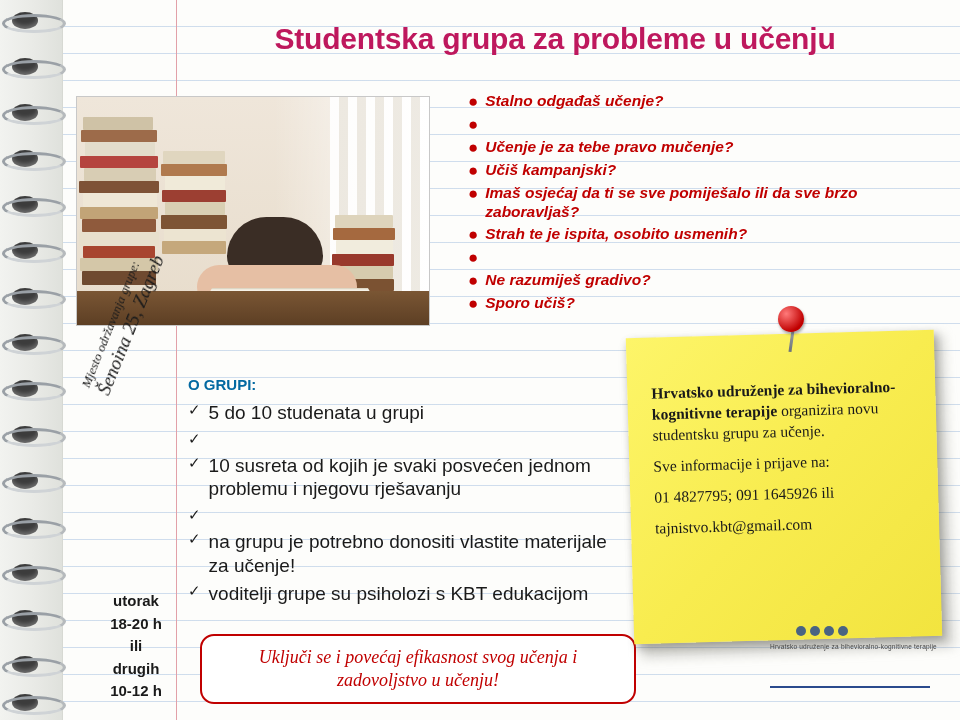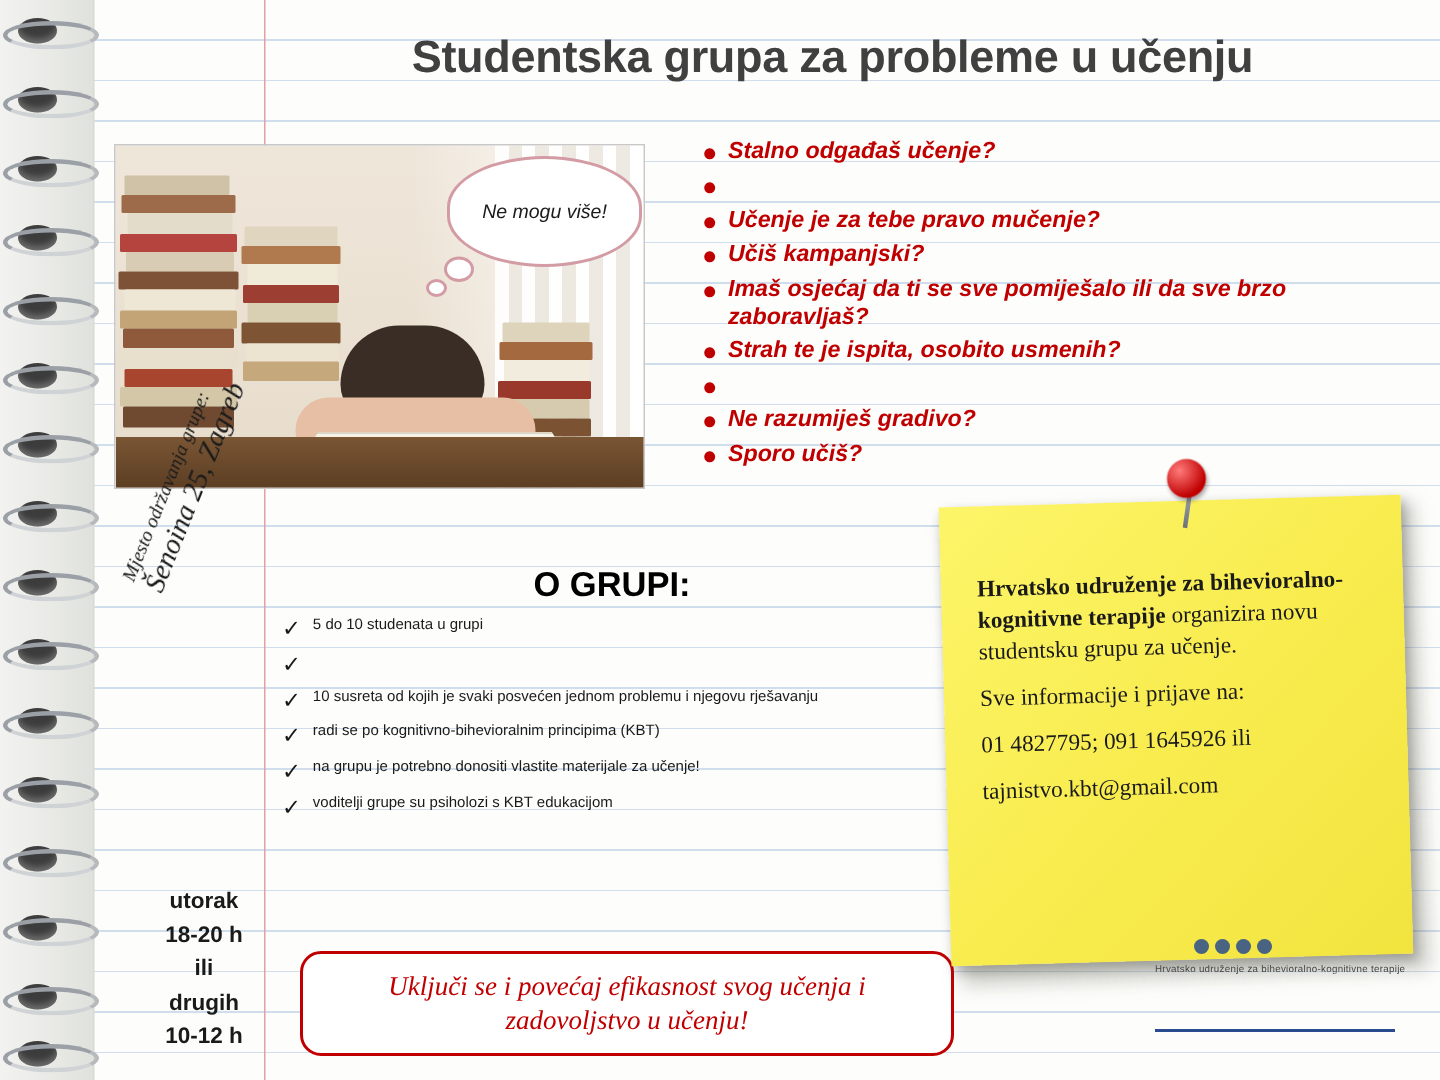--- a/index.html
+++ b/index.html
@@ -73,21 +73,21 @@
 
   
   .title {
     position: absolute;
     left: 170px;
     top: 22px;
     width: 770px;
     text-align: center;
     font-size: 30px;
     font-weight: bold;
-    color: #404040;
+    color: #be185d;
     letter-spacing: -0.2px;
   }
 
   
   .photo {
     position: absolute;
     left: 76px;
     top: 96px;
     width: 352px;
     height: 228px;
@@ -205,39 +205,38 @@
   }
 
   
   .ogrupi {
     position: absolute;
     left: 188px;
     top: 376px;
     width: 440px;
   }
   .ogrupi-title {
-    font-size: 23px;
+    font-size: 15px;
     font-weight: bold;
-    color: #000000;
+    color: #0369a1;
     margin-bottom: 8px;
-    text-align: center;
   }
   .check-item {
     display: flex;
     align-items: flex-start;
     margin-bottom: 5px;
   }
   .check-mark {
     font-size: 15px;
     color: #1a1a1a;
     margin-right: 8px;
     line-height: 1.25;
   }
   .check-text {
-    font-size: 10px;
+    font-size: 19px;
     color: #1a1a1a;
     line-height: 1.25;
   }
 
   
   .place {
     position: absolute;
     left: 78px;
     top: 384px;
     width: 200px;
@@ -468,25 +467,20 @@
       <div class="book" style="left:255px; top:157px; width:62px; height:12px; background:#99392c;"></div>
       <div class="book" style="left:258px; top:169px; width:58px; height:13px; background:#d6cbae;"></div>
       <div class="book" style="left:255px; top:182px; width:62px; height:12px; background:#7b5232;"></div>
     </div>
     <div class="person-head"></div>
     <div class="person-arm"></div>
     <div class="open-book"></div>
     <div class="desk"></div>
   </div>
 
-  <div class="thought">
-    <span>Ne mogu više!</span>
-    <span class="bub1"></span>
-    <span class="bub2"></span>
-  </div>
 
   <div class="questions">
     <div class="q-item">
       <span class="q-bullet">●</span>
       <span class="q-text">Stalno odgađaš učenje?</span>
     </div>
     <div class="q-item">
       <span class="q-bullet">●</span>
     </div>
     <div class="q-item">
@@ -526,21 +520,20 @@
     </div>
     <div class="check-item">
       <span class="check-mark">✓</span>
     </div>
     <div class="check-item">
       <span class="check-mark">✓</span>
       <span class="check-text">10 susreta od kojih je svaki posvećen jednom problemu i njegovu rješavanju</span>
     </div>
     <div class="check-item">
       <span class="check-mark">✓</span>
-      <span class="check-text">radi se po kognitivno-bihevioralnim principima (KBT)</span>
     </div>
     <div class="check-item">
       <span class="check-mark">✓</span>
       <span class="check-text">na grupu je potrebno donositi vlastite materijale za učenje!</span>
     </div>
     <div class="check-item">
       <span class="check-mark">✓</span>
       <span class="check-text">voditelji grupe su psiholozi s KBT edukacijom</span>
     </div>
   </div>

